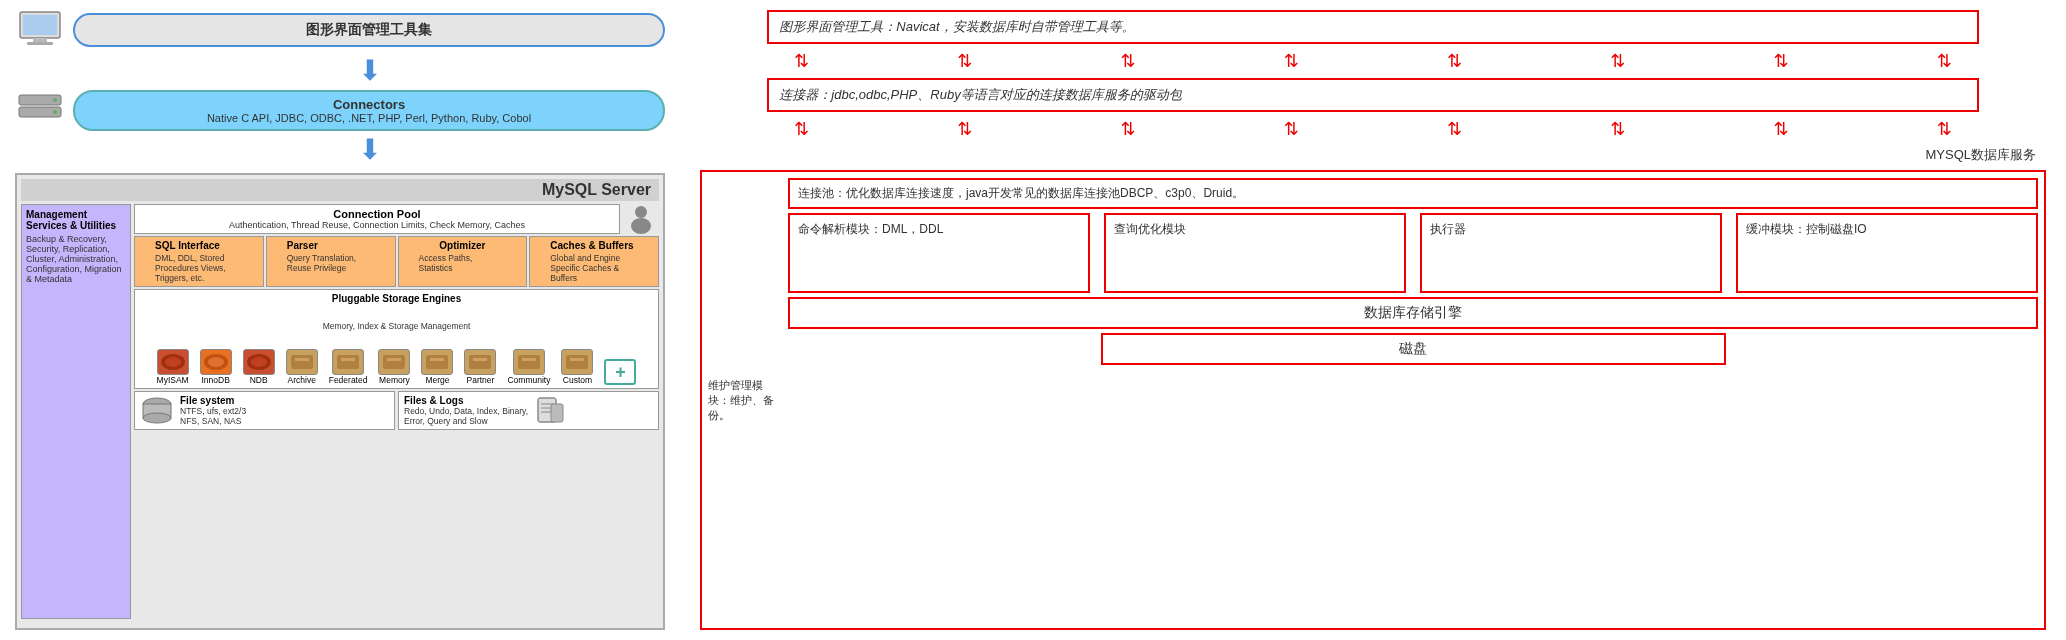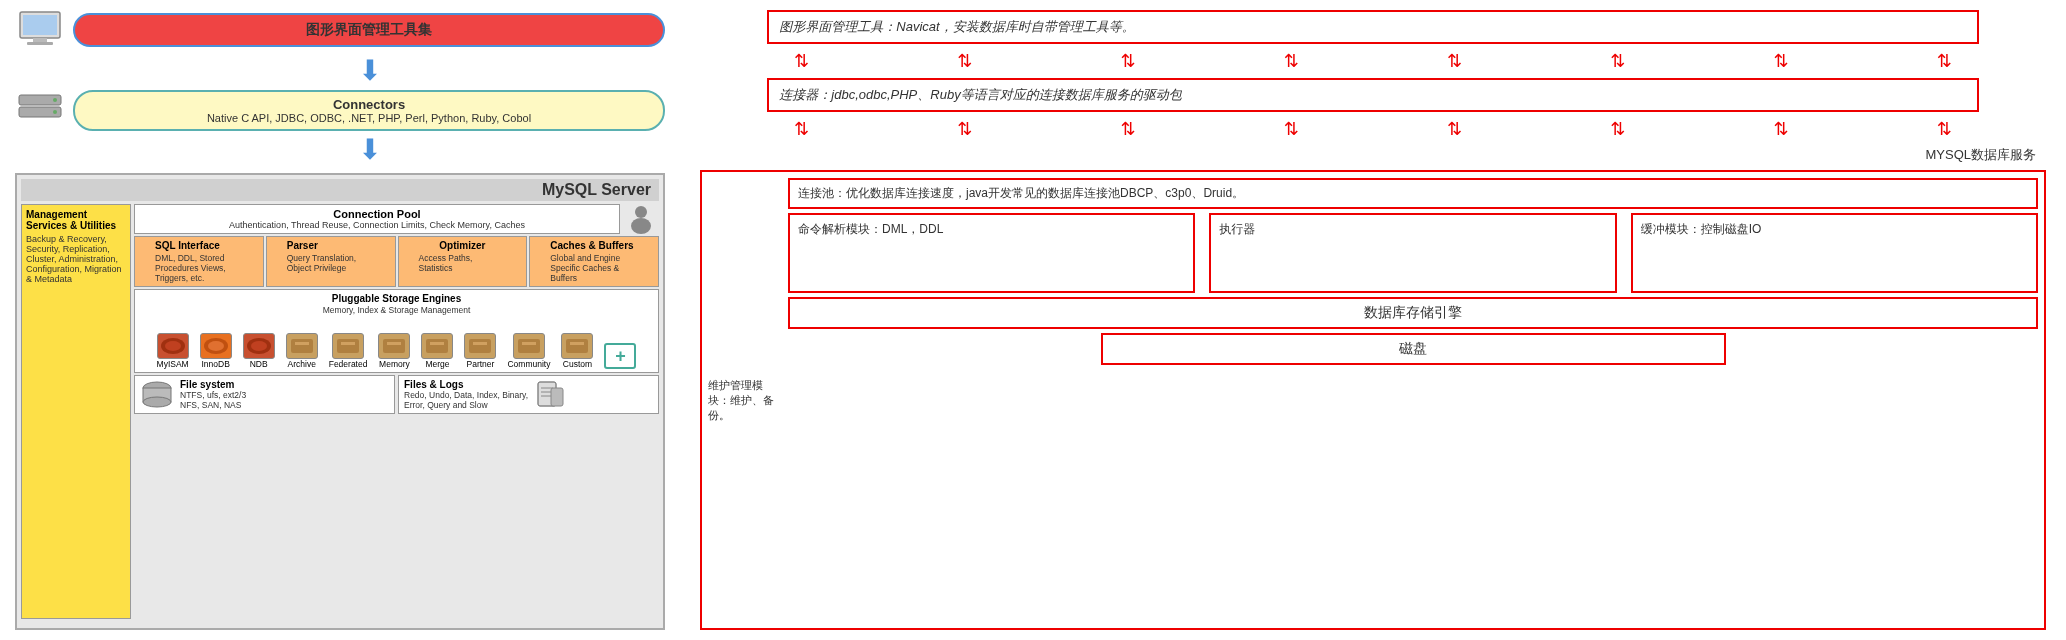--- a/index.html
+++ b/index.html
@@ -37,21 +37,21 @@
     }
     .gui-tools-box {
       flex: 1;
       border: 2px solid #4a90d9;
       border-radius: 20px;
       padding: 6px 20px;
       text-align: center;
       font-size: 14px;
       font-weight: bold;
       color: #333;
-      background: #ef4444;
+      background: #e5e5e5;
     }
 
     
     .arrow-down {
       text-align: center;
       font-size: 28px;
       color: #4a90d9;
       line-height: 1;
       margin: 1px 0 1px 60px;
     }
@@ -66,21 +66,21 @@
       width: 50px;
       height: 40px;
       flex-shrink: 0;
     }
     .connectors-box {
       flex: 1;
       border: 2px solid #5ab0b0;
       border-radius: 20px;
       padding: 5px 15px;
       text-align: center;
-      background: #fef9c3;
+      background: #7dd3fc;
     }
     .connectors-box .title {
       font-size: 13px;
       font-weight: bold;
       color: #333;
     }
     .connectors-box .subtitle {
       font-size: 11px;
       color: #333;
     }
@@ -105,21 +105,21 @@
 
     .server-inner {
       display: flex;
       gap: 3px;
       height: calc(100% - 30px);
     }
 
     
     .mgmt-box {
       width: 110px;
-      background: #fde047;
+      background: #c4b5fd;
       border: 1px solid #999;
       padding: 4px;
       font-size: 10px;
       flex-shrink: 0;
     }
     .mgmt-box .mgmt-title {
       font-weight: bold;
       font-size: 10px;
       margin-bottom: 3px;
     }
@@ -195,21 +195,21 @@
     
     .storage-engines-area {
       background: #fff;
       border: 1px solid #999;
       padding: 3px;
     }
     .storage-engines-title {
       text-align: center;
       font-weight: bold;
       font-size: 10px;
-      margin-bottom: 1px;
+      margin-bottom: 17px;
     }
     .storage-engines-sub {
       text-align: center;
       font-size: 8.5px;
       color: #333;
       margin-bottom: 18px;
     }
     .engines-icons-row {
       display: flex;
       gap: 11px;
@@ -448,21 +448,21 @@
           </svg>
         </div>
 
         <div class="modules-row">
           <div class="module-box">
             <div class="mod-title">SQL Interface</div>
             <div class="mod-content">DML, DDL, Stored Procedures Views, Triggers, etc.</div>
           </div>
           <div class="module-box">
             <div class="mod-title">Parser</div>
-            <div class="mod-content">Query Translation, Object Privilege</div>
+            <div class="mod-content">Query Translation, Reuse Privilege</div>
           </div>
           <div class="module-box optimizer-box">
             <div class="mod-title">Optimizer</div>
             <div class="mod-content">Access Paths, Statistics</div>
           </div>
           <div class="module-box caches-box">
             <div class="mod-title">Caches &amp; Buffers</div>
             <div class="mod-content">Global and Engine Specific Caches &amp; Buffers</div>
           </div>
         </div>
@@ -645,20 +645,23 @@
 
       <div class="conn-pool-anno">
         <span>连接池：优化数据库连接速度，java开发常见的数据库连接池DBCP、c3p0、Druid。</span>
       </div>
 
       <div class="modules-anno-row">
         <div class="module-anno-box">
           <span>命令解析模块：DML，DDL</span>
         </div>
         <div class="module-anno-box">
+          <span>查询优化模块</span>
+        </div>
+        <div class="module-anno-box">
           <span>执行器</span>
         </div>
         <div class="module-anno-box">
           <span>缓冲模块：控制磁盘IO</span>
         </div>
       </div>
 
       <div class="storage-engine-anno">
         <span>数据库存储引擎</span>
       </div>

